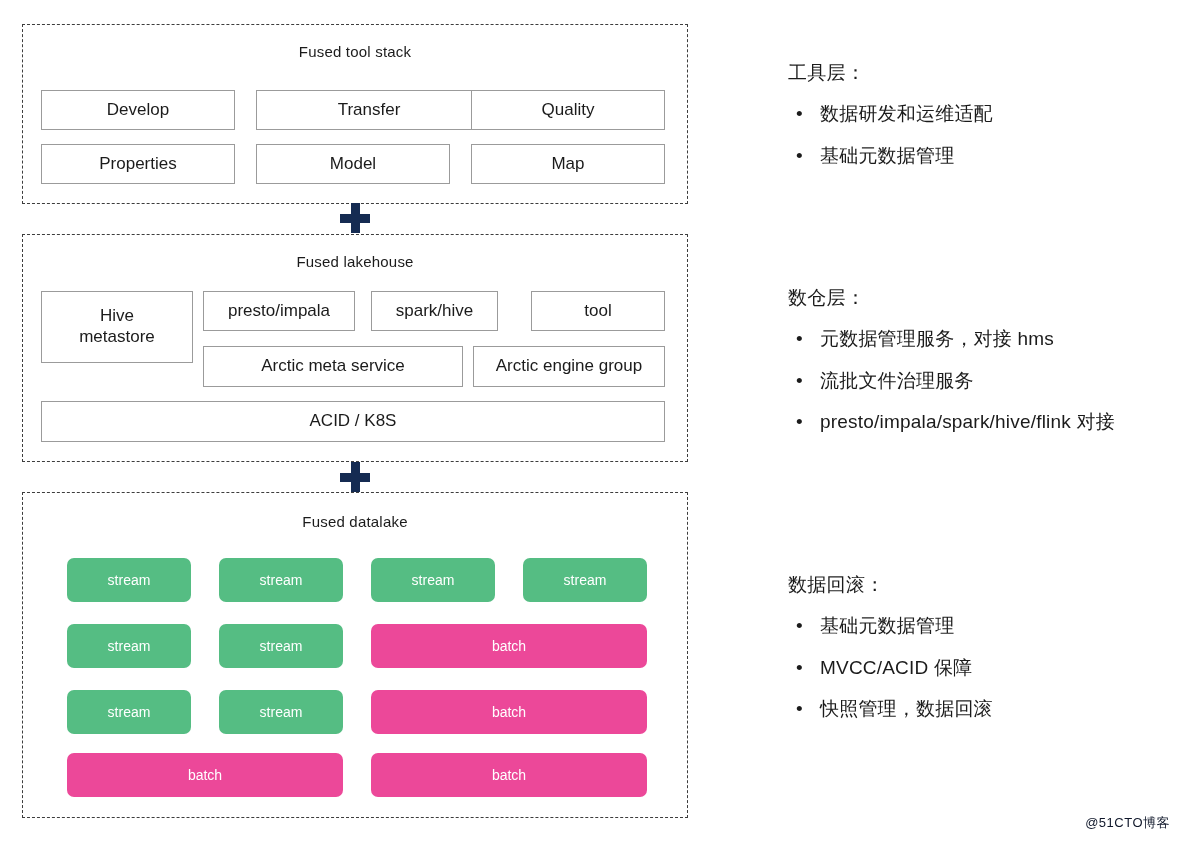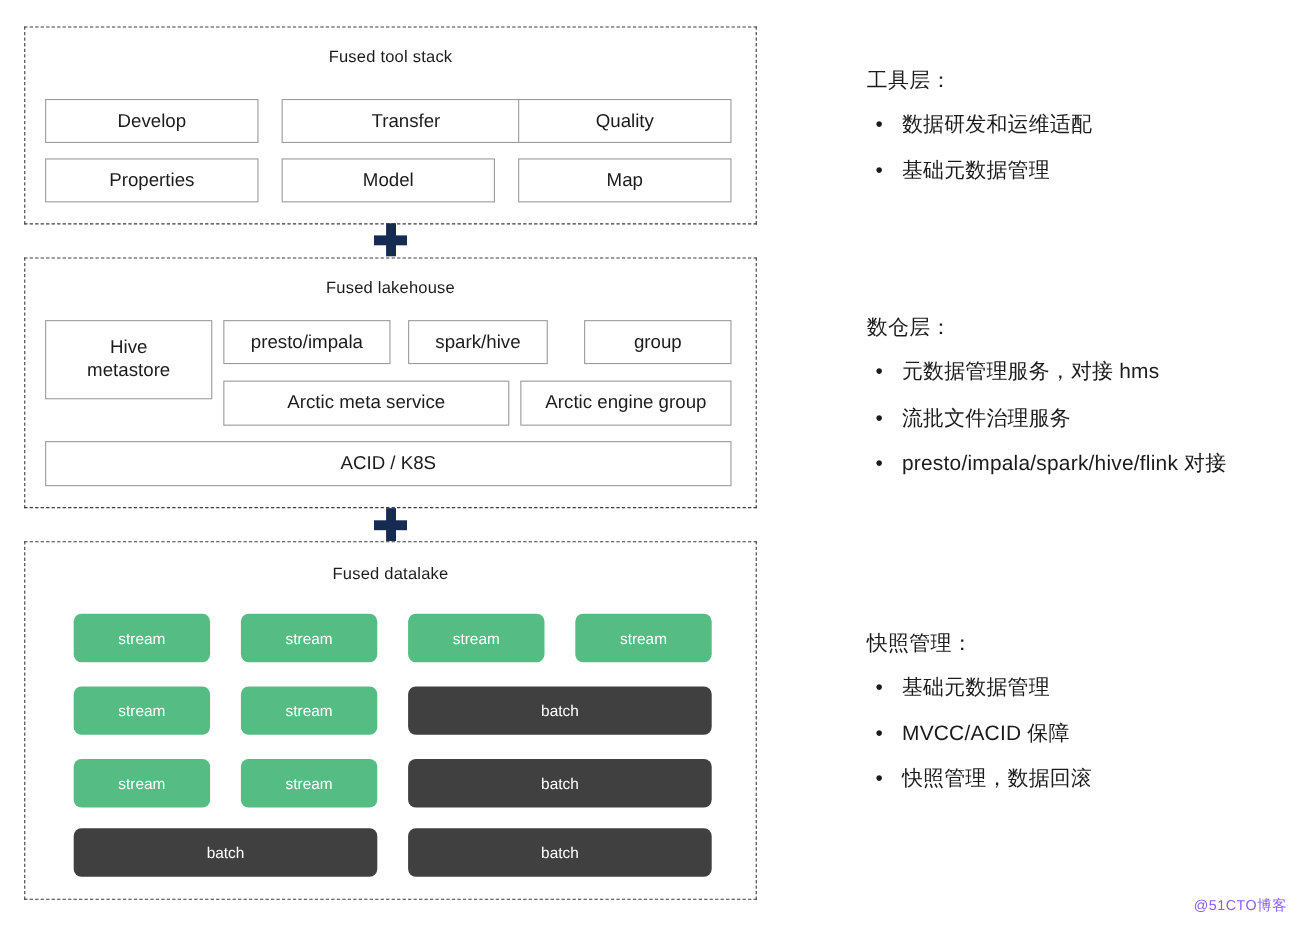--- a/index.html
+++ b/index.html
@@ -100,21 +100,21 @@
     border-radius: 7px;
     box-sizing: border-box;
     display: flex;
     align-items: center;
     justify-content: center;
     font-size: 14px;
     color: #ffffff;
     height: 44px;
   }
   .pill.stream { background: #55bd83; }
-  .pill.batch  { background: #404040; }
+  .pill.batch  { background: #ec4899; }
 
   #dl-r1c1 { left: 44px;  top: 65px;  width: 124px; }
   #dl-r1c2 { left: 196px; top: 65px;  width: 124px; }
   #dl-r1c3 { left: 348px; top: 65px;  width: 124px; }
   #dl-r1c4 { left: 500px; top: 65px;  width: 124px; }
 
   #dl-r2c1 { left: 44px;  top: 131px; width: 124px; }
   #dl-r2c2 { left: 196px; top: 131px; width: 124px; }
   #dl-r2c3 { left: 348px; top: 131px; width: 276px; }
 
@@ -158,21 +158,21 @@
     top: 0;
     color: #1b1b1b;
   }
 
   
   #watermark {
     position: absolute;
     right: 14px;
     bottom: 10px;
     font-size: 13px;
-    color: #8b5cf6;
+    color: #0f172a;
     letter-spacing: .5px;
     user-select: none;
   }
 </style>
 </head>
 <body>
 
 <div id="diagram">
 
   <div class="layer-box" id="layer-tools">
@@ -191,21 +191,21 @@
     <span class="bar-v"></span>
   </div>
 
   <div class="layer-box" id="layer-lakehouse">
     <div class="layer-title">Fused lakehouse</div>
 
     <div class="cell" id="lh-hive-metastore" style="white-space:pre-line;">Hive
 metastore</div>
     <div class="cell" id="lh-presto">presto/impala</div>
     <div class="cell" id="lh-spark">spark/hive</div>
-    <div class="cell" id="lh-flink">group</div>
+    <div class="cell" id="lh-flink">tool</div>
     <div class="cell" id="lh-meta-service">Arctic meta service</div>
     <div class="cell" id="lh-engine-group">Arctic engine group</div>
     <div class="cell" id="lh-yarn-k8s">ACID / K8S</div>
   </div>
 
   <div class="plus-icon" id="plus-2">
     <span class="bar-h"></span>
     <span class="bar-v"></span>
   </div>
 
@@ -256,21 +256,21 @@
       <span>流批文件治理服务</span>
     </li>
     <li class="note-item">
       <span class="note-bullet">•</span>
       <span>presto/impala/spark/hive/flink 对接</span>
     </li>
   </ul>
 </div>
 
 <div class="note-block" id="note-datalake">
-  <div class="note-heading">快照管理：</div>
+  <div class="note-heading">数据回滚：</div>
   <ul class="note-list">
     <li class="note-item">
       <span class="note-bullet">•</span>
       <span>基础元数据管理</span>
     </li>
     <li class="note-item">
       <span class="note-bullet">•</span>
       <span>MVCC/ACID 保障</span>
     </li>
     <li class="note-item">

